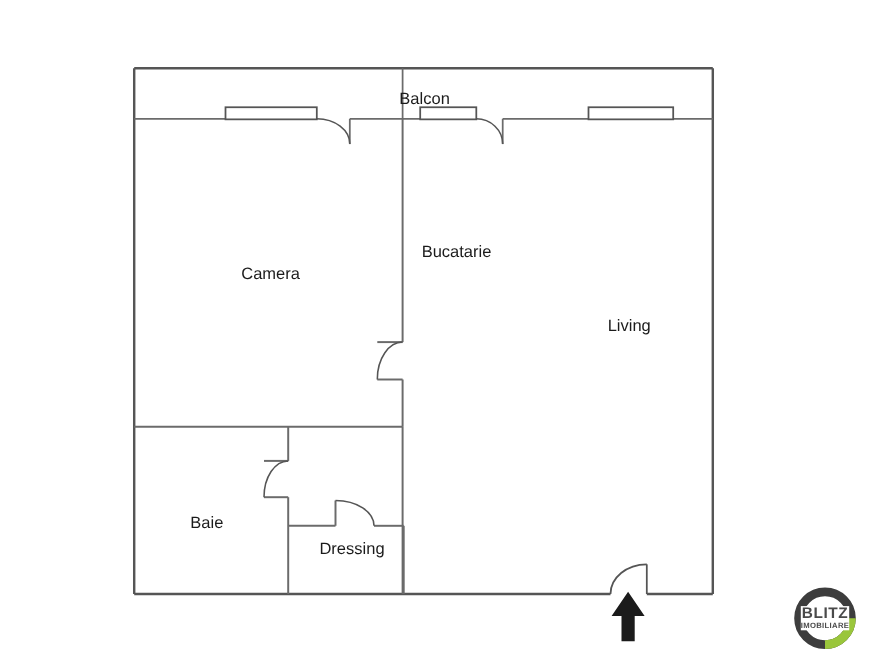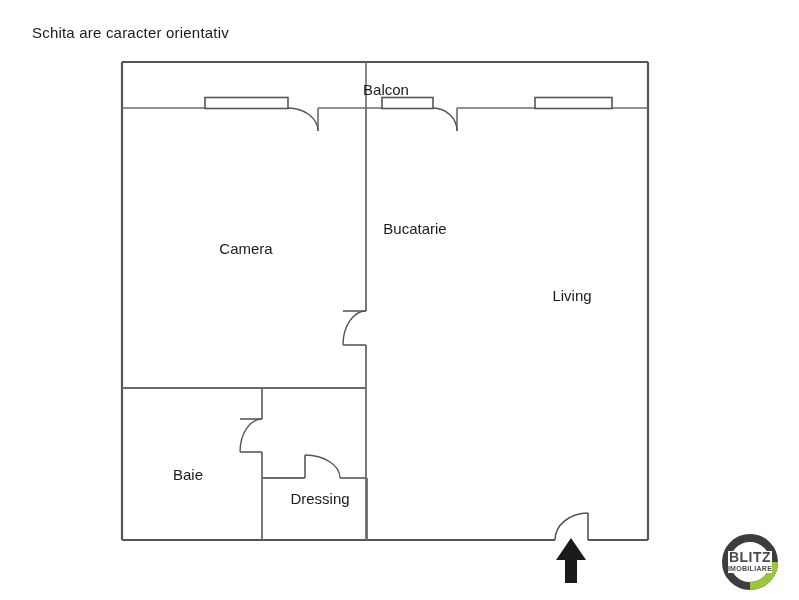--- a/index.html
+++ b/index.html
@@ -52,21 +52,20 @@
     font-weight: bold;
     fill: #4a4a4a;
     text-anchor: middle;
   }
 </style>
 </head>
 <body>
 
 <div id="page">
 
-  <div id="caption">Schita are caracter orientativ</div>
 
   <svg id="plan-svg" width="799" height="600" viewBox="0 0 799 600">
 
     <g fill="none" stroke="#555555" stroke-width="2.2">
 
       <line x1="122" y1="62" x2="648" y2="62"></line>
 
       <line x1="122" y1="62" x2="122" y2="540"></line>
 
       <line x1="648" y1="62" x2="648" y2="540"></line>

